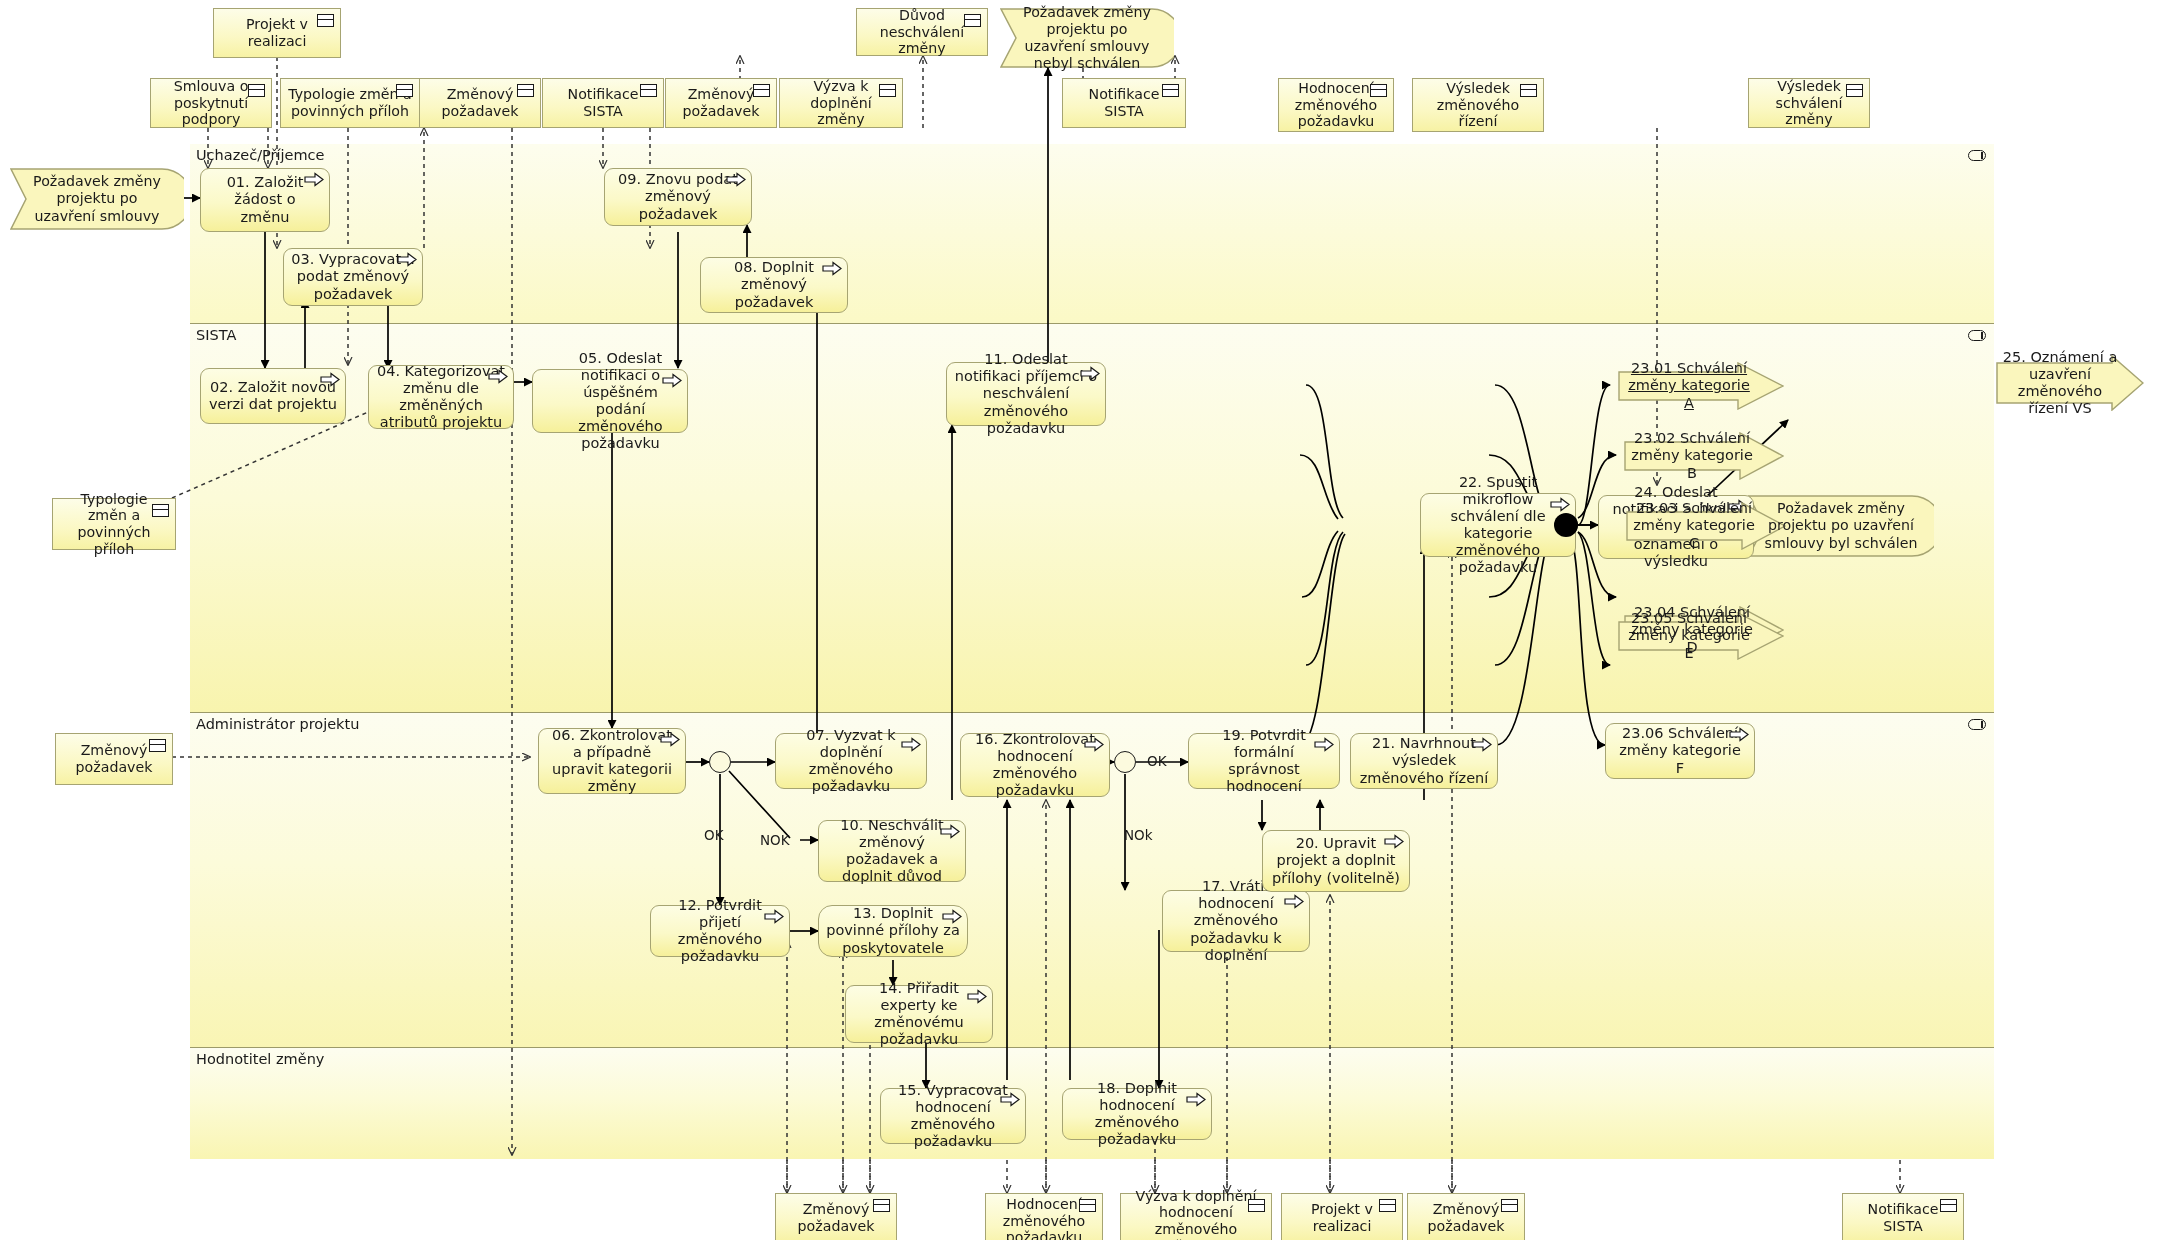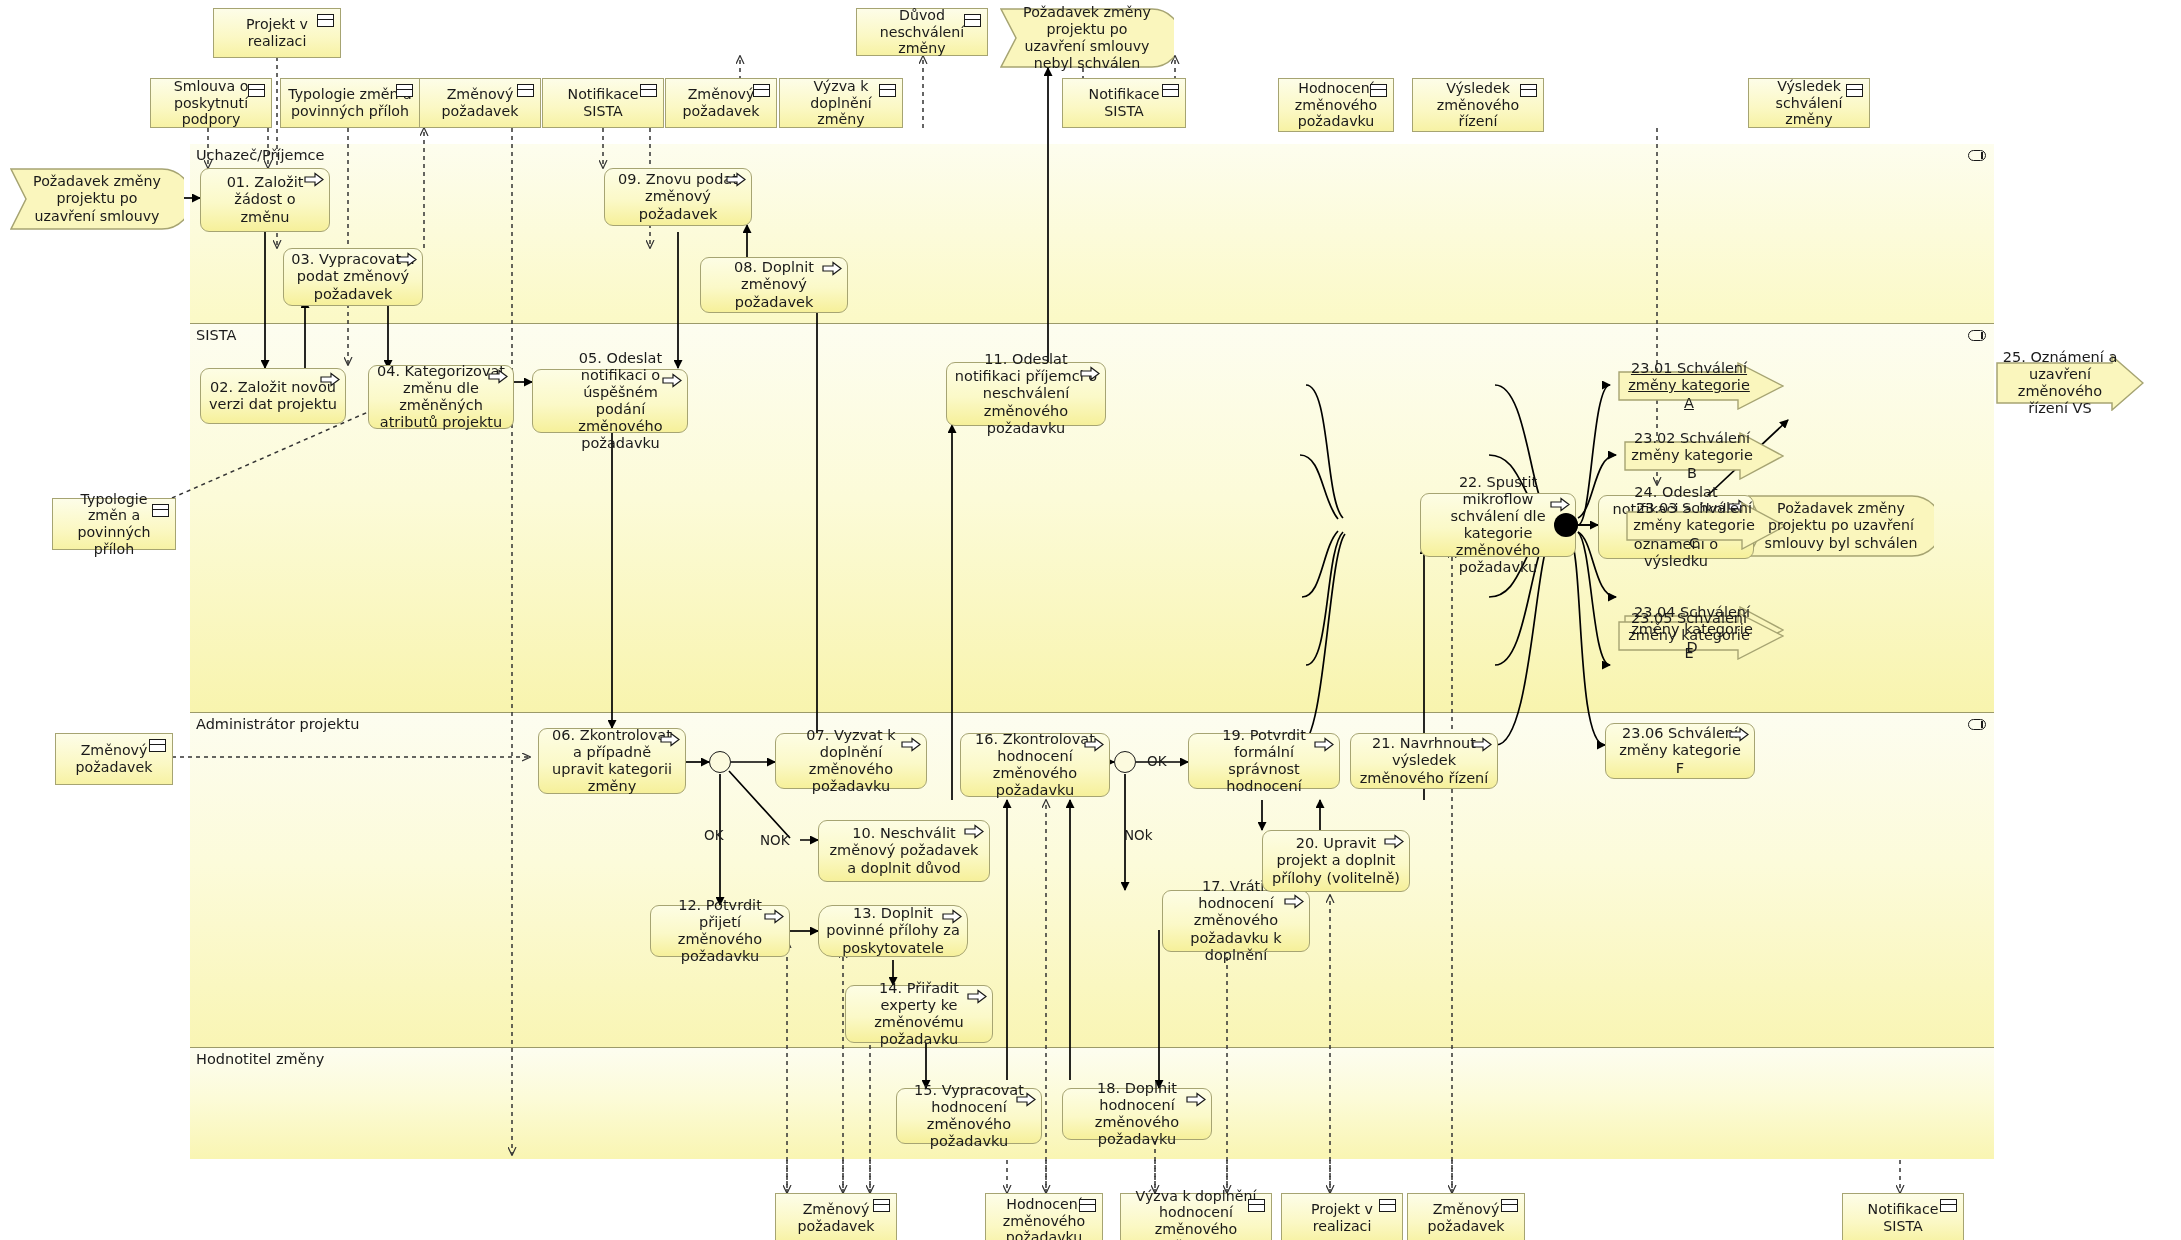--- a/index.html
+++ b/index.html
@@ -425,21 +425,21 @@
     </svg>
   </div>
 
   <div class="task" style="left:775px;top:733px;width:152px;height:56px;">
     <span class="tlabel">07. Vyzvat k doplnění změnového požadavku</span>
     <svg class="gicon" viewBox="0 0 20 15">
       <path d="M1,5 L11,5 L11,1.5 L19,7.5 L11,13.5 L11,10 L1,10 Z" fill="#fff" stroke="#1a1a1a" stroke-width="1.2"></path>
     </svg>
   </div>
 
-  <div class="task" style="left:818px;top:820px;width:172px;height:62px;">
+  <div class="task" style="left:818px;top:820px;width:148px;height:62px;">
     <span class="tlabel">10. Neschválit změnový požadavek a doplnit důvod</span>
     <svg class="gicon" viewBox="0 0 20 15">
       <path d="M1,5 L11,5 L11,1.5 L19,7.5 L11,13.5 L11,10 L1,10 Z" fill="#fff" stroke="#1a1a1a" stroke-width="1.2"></path>
     </svg>
   </div>
 
   <div class="task" style="left:650px;top:905px;width:140px;height:52px;">
     <span class="tlabel">12. Potvrdit přijetí změnového požadavku</span>
     <svg class="gicon" viewBox="0 0 20 15">
       <path d="M1,5 L11,5 L11,1.5 L19,7.5 L11,13.5 L11,10 L1,10 Z" fill="#fff" stroke="#1a1a1a" stroke-width="1.2"></path>
@@ -495,21 +495,21 @@
     </svg>
   </div>
 
   <div class="task" style="left:1605px;top:723px;width:150px;height:56px;">
     <span class="tlabel">23.06 Schválení změny kategorie F</span>
     <svg class="gicon" viewBox="0 0 20 15">
       <path d="M1,5 L11,5 L11,1.5 L19,7.5 L11,13.5 L11,10 L1,10 Z" fill="#fff" stroke="#1a1a1a" stroke-width="1.2"></path>
     </svg>
   </div>
 
-  <div class="task" style="left:880px;top:1088px;width:146px;height:56px;margin-left:16px;">
+  <div class="task" style="left:880px;top:1088px;width:146px;height:56px;">
     <span class="tlabel">15. Vypracovat hodnocení změnového požadavku</span>
     <svg class="gicon" viewBox="0 0 20 15">
       <path d="M1,5 L11,5 L11,1.5 L19,7.5 L11,13.5 L11,10 L1,10 Z" fill="#fff" stroke="#1a1a1a" stroke-width="1.2"></path>
     </svg>
   </div>
 
   <div class="task" style="left:1062px;top:1088px;width:150px;height:52px;">
     <span class="tlabel">18. Doplnit hodnocení změnového požadavku</span>
     <svg class="gicon" viewBox="0 0 20 15">
       <path d="M1,5 L11,5 L11,1.5 L19,7.5 L11,13.5 L11,10 L1,10 Z" fill="#fff" stroke="#1a1a1a" stroke-width="1.2"></path>

